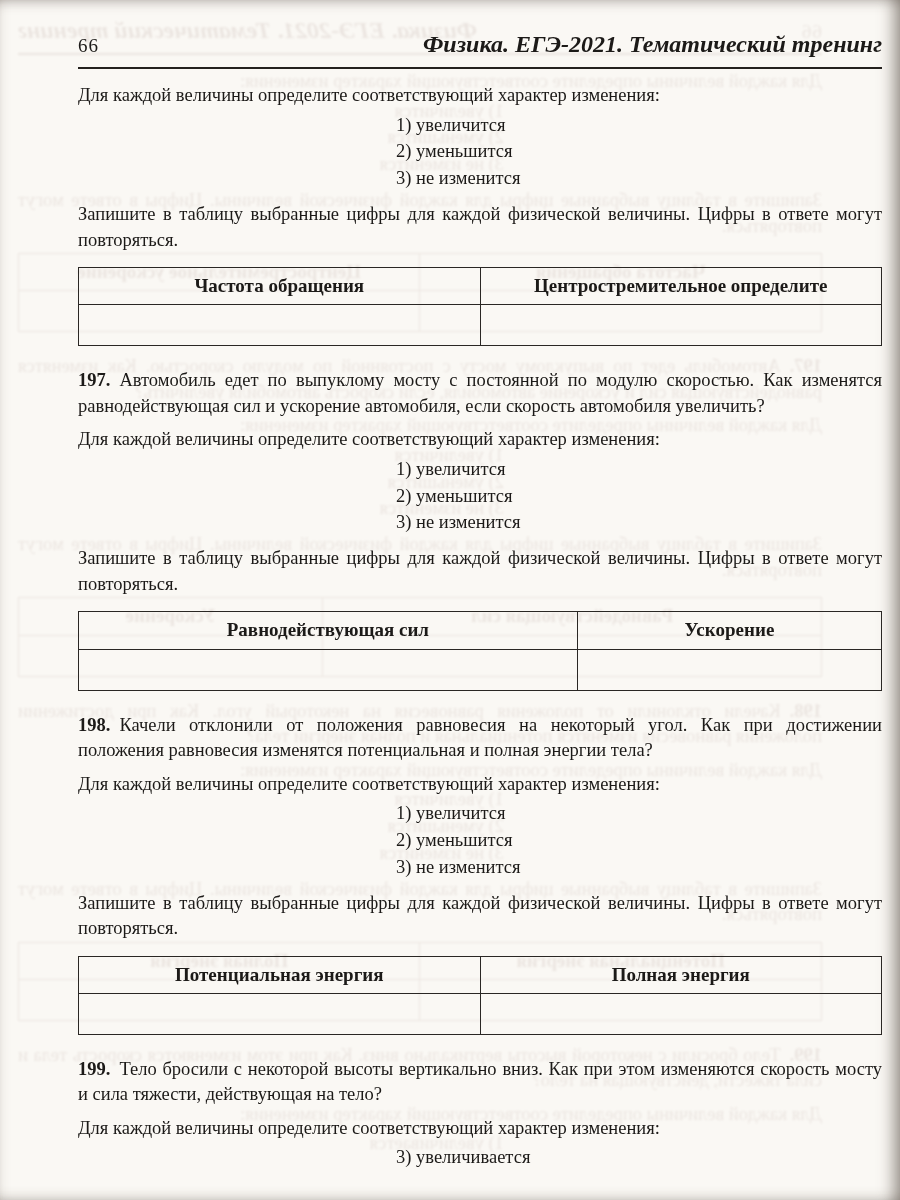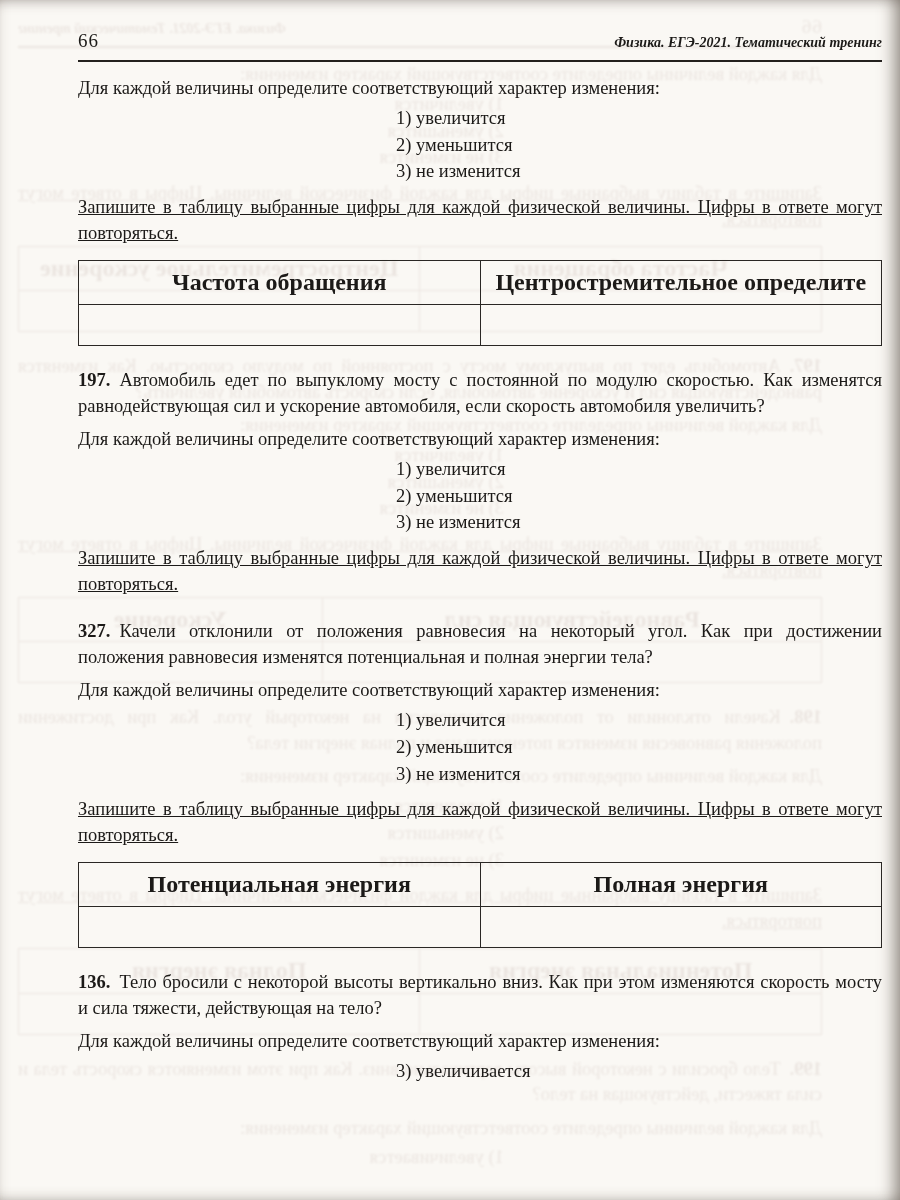--- a/index.html
+++ b/index.html
@@ -33,41 +33,41 @@
   }
   .ghost .content{color:#6b4238;}
   .ghost table,.ghost th,.ghost td{border-color:#6b4238 !important;}
   .ghost .rule{background:#6b4238 !important;}
 
   header.pagehead{
     display:flex;justify-content:space-between;align-items:baseline;
     margin-bottom:6px;
   }
   .pagenum{font-size:19px;letter-spacing:1px;}
-  .booktitle{font-style:italic;font-weight:bold;font-size:14px;}
+  .booktitle{font-style:italic;font-weight:bold;font-size:24px;}
   .rule{height:2px;background:#24211e;margin-bottom:14px;}
 
   p.para{margin:8px 0 2px;text-align:justify;}
   p.problem{margin-top:22px;}
   .pnum{margin-right:9px;}
 
   .options{margin:3px 0 9px 318px;line-height:1.45;}
   .options div{white-space:nowrap;}
 
-  p.instr{margin-top:10px;text-decoration:underline;}
+  p.instr{margin-top:10px;}
 
   table.anstable{
     width:100%;border-collapse:collapse;
     margin:14px 0 6px;
     table-layout:fixed;
   }
   table.anstable th,table.anstable td{
     border:1.6px solid #2a2724;
     padding:5px 8px;
-    font-size:24px;
+    font-size:19px;
   }
   table.anstable th{font-weight:bold;text-align:center;}
   table.anstable td{height:30px;}
   table.t60 th:first-child,table.t60 td:first-child{width:60%;}
 </style>
 </head>
 <body>
 
 <div class="page">
 
@@ -188,23 +188,35 @@
     <p class="para problem">
       <b class="pnum">197.</b><span>Автомобиль едет по выпуклому мосту с постоянной по модулю скоростью. Как изменятся равнодействующая сил и ускорение автомобиля, если скорость автомобиля увеличить?</span>
     </p>
     <p class="para">Для каждой величины определите соответствующий характер изменения:</p>
     <div class="options">
       <div>1) увеличится</div>
       <div>2) уменьшится</div>
       <div>3) не изменится</div>
     </div>
     <p class="para instr">Запишите в таблицу выбранные цифры для каждой физической величины. Цифры в ответе могут повторяться.</p>
-
-    <p class="para problem">
-      <b class="pnum">327.</b><span>Качели отклонили от положения равновесия на некоторый угол. Как при достижении положения равновесия изменятся потенциальная и полная энергии тела?</span>
+    <table class="anstable t60">
+      <tbody>
+          <tr>
+        <th>Равнодействующая сил</th>
+        <th>Ускорение</th>
+      </tr>
+      <tr>
+        <td></td>
+        <td></td>
+      </tr>
+    </tbody>
+      </table>
+
+    <p class="para problem">
+      <b class="pnum">198.</b><span>Качели отклонили от положения равновесия на некоторый угол. Как при достижении положения равновесия изменятся потенциальная и полная энергии тела?</span>
     </p>
     <p class="para">Для каждой величины определите соответствующий характер изменения:</p>
     <div class="options">
       <div>1) увеличится</div>
       <div>2) уменьшится</div>
       <div>3) не изменится</div>
     </div>
     <p class="para instr">Запишите в таблицу выбранные цифры для каждой физической величины. Цифры в ответе могут повторяться.</p>
     <table class="anstable">
       <tbody>
@@ -213,21 +225,21 @@
         <th>Полная энергия</th>
       </tr>
       <tr>
         <td></td>
         <td></td>
       </tr>
     </tbody>
       </table>
 
     <p class="para problem">
-      <b class="pnum">136.</b><span>Тело бросили с некоторой высоты вертикально вниз. Как при этом изменяются скорость мосту и сила тяжести, действующая на тело?</span>
+      <b class="pnum">199.</b><span>Тело бросили с некоторой высоты вертикально вниз. Как при этом изменяются скорость мосту и сила тяжести, действующая на тело?</span>
     </p>
     <p class="para">Для каждой величины определите соответствующий характер изменения:</p>
     <div class="options">
       <div>3) увеличивается</div>
     </div>
 
   </div>
 </div>
 
 </body></html>

